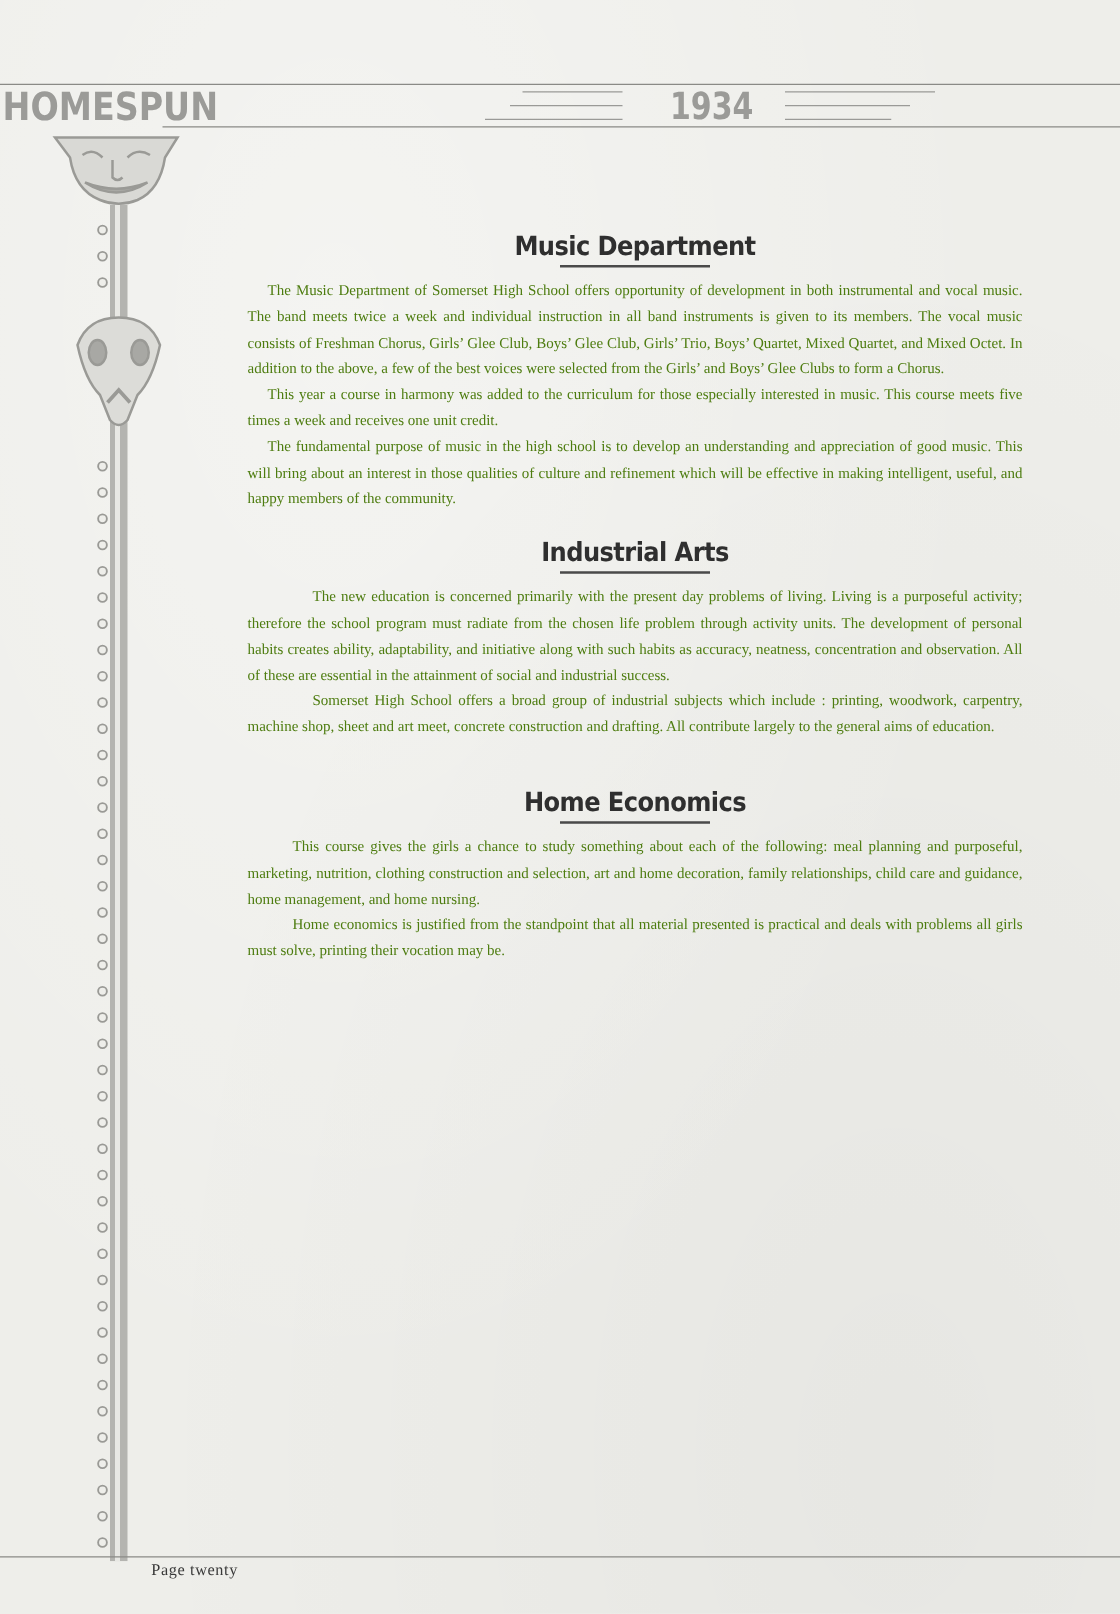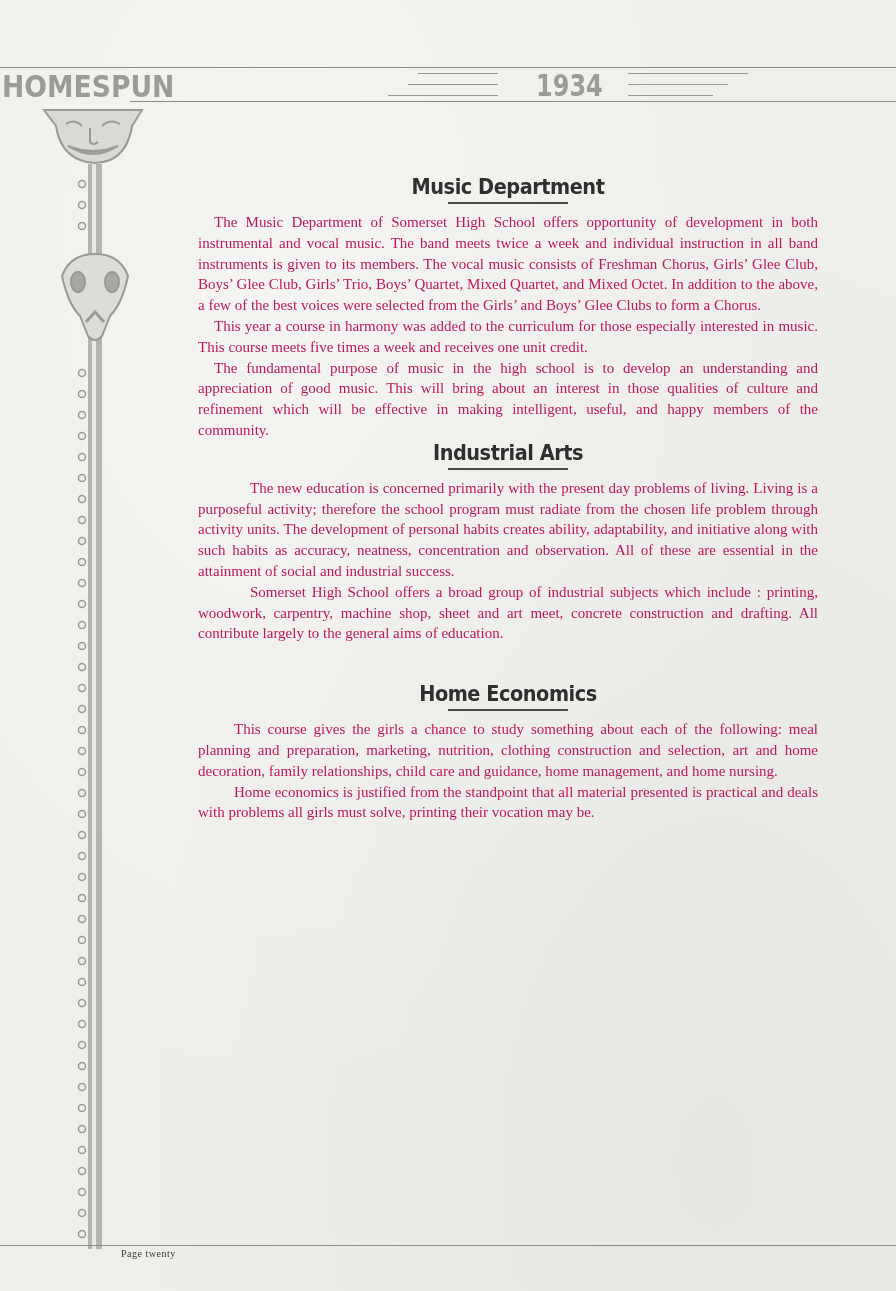--- a/index.html
+++ b/index.html
@@ -39,35 +39,35 @@
   
   .content { position: absolute; left: 198px; top: 170px; width: 620px; }
   .section-title {
     font-family: "DejaVu Sans", sans-serif; font-weight: bold;
     font-size: 21px; color: #2f2f2f; text-align: center;
     margin: 0; letter-spacing: -0.5px;
     transform: scaleX(0.92);
   }
   .title-underline { width: 120px; height: 2px; background: #4a4a4a; margin: 3px auto 8px auto; }
   .para {
-    font-size: 15px; line-height: 20.8px; margin: 0;
-    text-align: justify; color: #be185d;
+    font-size: 12px; line-height: 20.8px; margin: 0;
+    text-align: justify; color: #4d7c0f;
   }
   .indent-s { text-indent: 16px; }
   .indent-l { text-indent: 52px; }
   .indent-m { text-indent: 36px; }
-  #sec-music { margin-top: 5px; }
-  #sec-industrial { }
+  #sec-music { margin-top: 15px; }
+  #sec-industrial { margin-top: 21px; }
   #sec-home { margin-top: 38px; }
 
   
   .rule-bottom { top: 1245px; }
   .footer {
     position: absolute; left: 121px; top: 1248px;
-    font-size: 10px; color: #3a3a3a; letter-spacing: 0.5px;
+    font-size: 13px; color: #3a3a3a; letter-spacing: 0.5px;
   }
 </style>
 </head>
 <body>
 
 <div class="page-bg"></div>
 
 <div class="rule rule-top"></div>
 <div class="masthead">HOMESPUN</div>
 <div class="deco-line" style="left:418px; top:73px; width:80px;"></div>
@@ -160,19 +160,19 @@
   <section id="sec-industrial">
     <h2 class="section-title">Industrial Arts</h2>
     <div class="title-underline"></div>
     <p class="para indent-l">The new education is concerned primarily with the present day problems of living. Living is a purposeful activity; therefore the school program must radiate from the chosen life problem through activity units. The development of personal habits creates ability, adaptability, and initiative along with such habits as accuracy, neatness, concentration and observation. All of these are essential in the attainment of social and industrial success.</p>
     <p class="para indent-l">Somerset High School offers a broad group of industrial subjects which include : printing, woodwork, carpentry, machine shop, sheet and art meet, concrete construction and drafting. All contribute largely to the general aims of education.</p>
   </section>
 
   <section id="sec-home">
     <h2 class="section-title">Home Economics</h2>
     <div class="title-underline"></div>
-    <p class="para indent-m">This course gives the girls a chance to study something about each of the following: meal planning and preparation, marketing, nutrition, clothing construction and selection, art and home decoration, family relationships, child care and guidance, home management, and home nursing.</p>
+    <p class="para indent-m">This course gives the girls a chance to study something about each of the following: meal planning and purposeful, marketing, nutrition, clothing construction and selection, art and home decoration, family relationships, child care and guidance, home management, and home nursing.</p>
     <p class="para indent-m">Home economics is justified from the standpoint that all material presented is practical and deals with problems all girls must solve, printing their vocation may be.</p>
   </section>
 </div>
 
 <div class="rule rule-bottom"></div>
 <div class="footer">Page twenty</div>
 
 </body></html>

